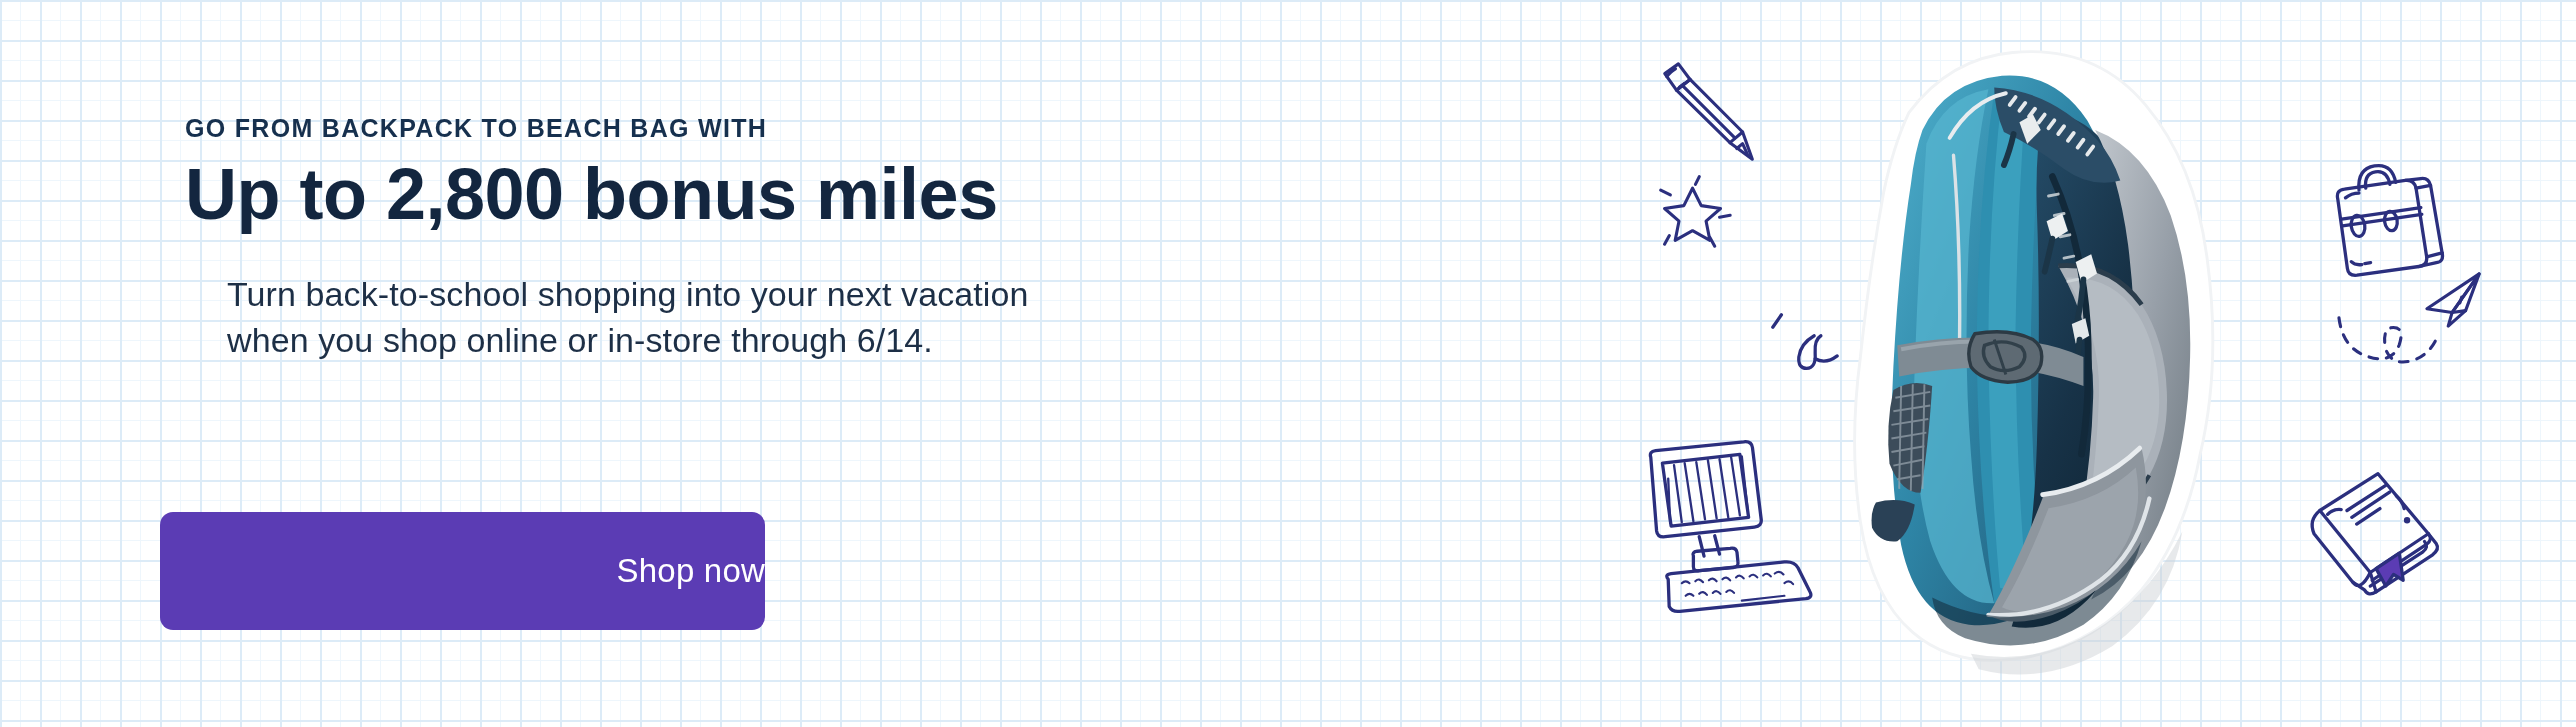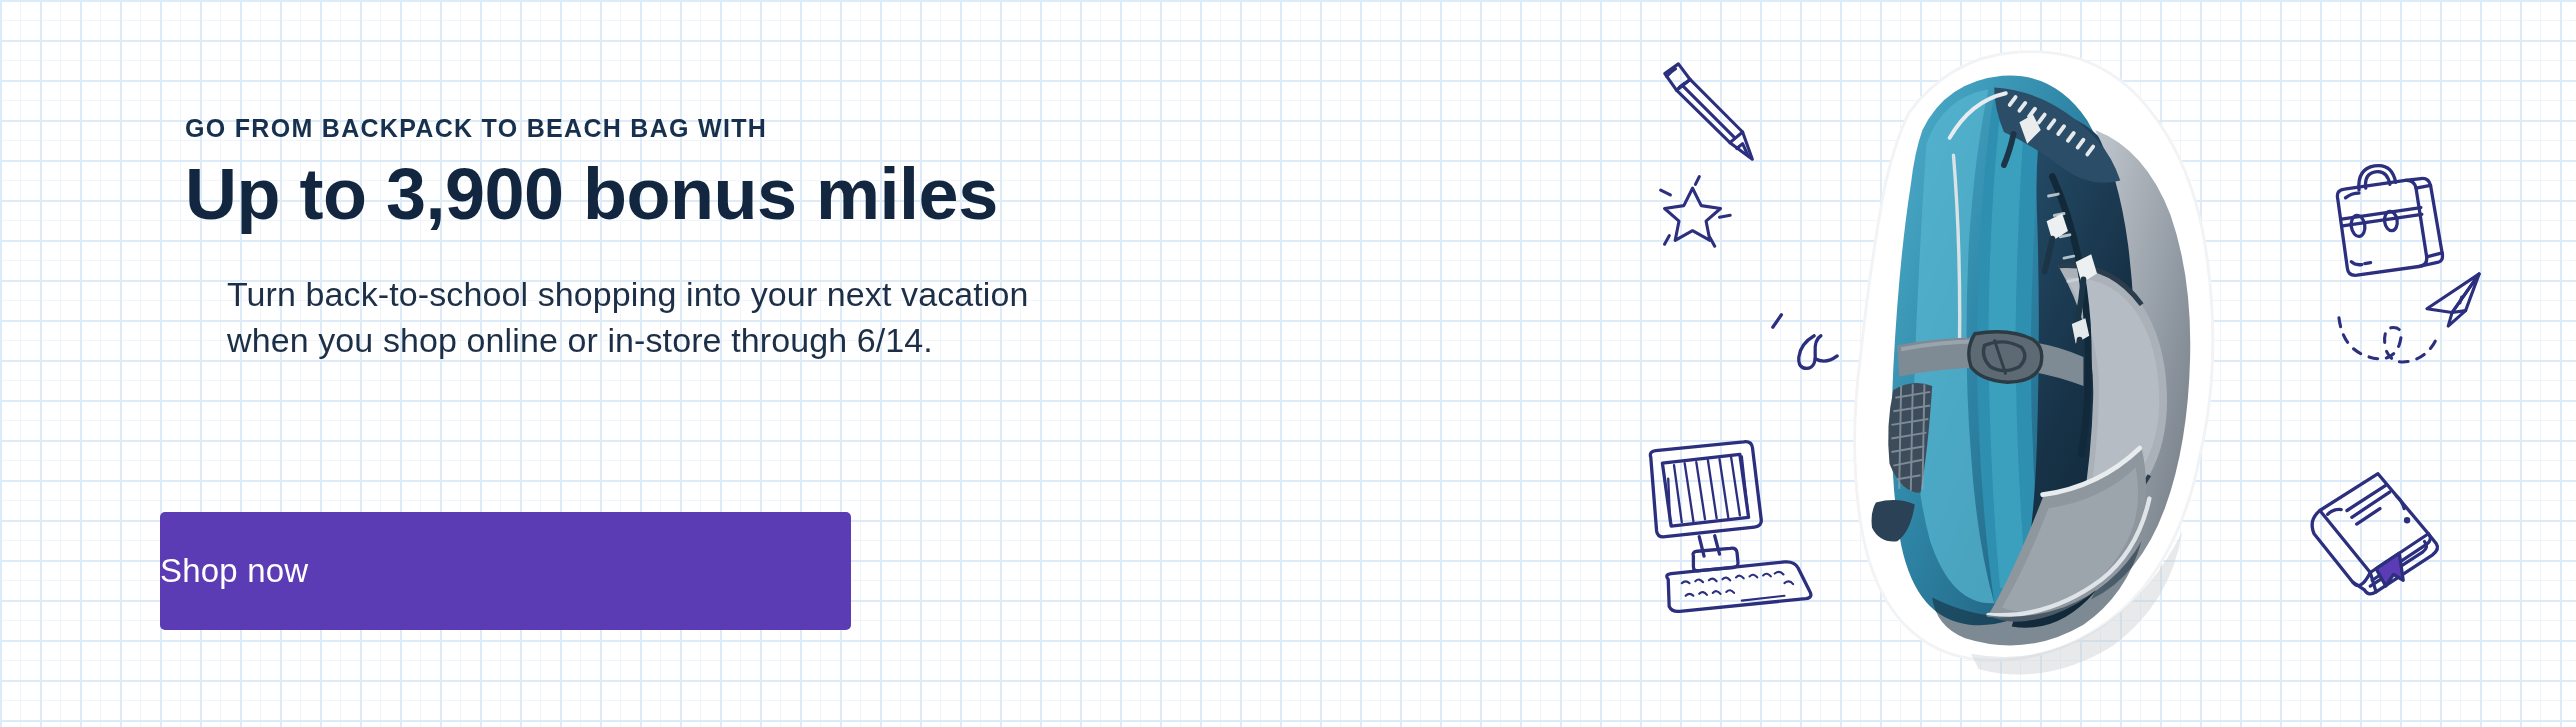--- a/index.html
+++ b/index.html
@@ -74,32 +74,32 @@
     letter-spacing: 0.1px;
   }
 
   .subcopy .line { display: block; white-space: nowrap; padding-left: 42px; }
 
   .cta {
     display: block;
     position: absolute;
     left: 160px;
     top: 512px;
-    width: 691px;
+    width: 605px;
     height: 118px;
     background: #5b3cb4;
     border: none;
-    border-radius: 5px;
+    border-radius: 13px;
     color: #ffffff;
     font-family: "Liberation Sans", sans-serif;
     font-size: 33px;
     font-weight: 400;
     letter-spacing: 0.2px;
     cursor: pointer;
-    text-align: left;
+    text-align: right;
     line-height: 118px;
   }
 
   
   .art {
     position: absolute;
     left: 1610px;
     top: 0;
     width: 966px;
     height: 727px;
@@ -120,21 +120,21 @@
   }
 </style>
 </head>
 <body>
 
 <div class="banner">
 
   <div class="copy">
     <div class="eyebrow">GO FROM BACKPACK TO BEACH BAG WITH</div>
 
-    <div class="headline">Up to 3,900 bonus miles</div>
+    <div class="headline">Up to 2,800 bonus miles</div>
 
     <div class="subcopy">
       <span class="line">Turn back-to-school shopping into your next vacation</span>
       <span class="line">when you shop online or in-store through 6/14.</span>
     </div>
   </div>
 
   <button class="cta">Shop now</button>
 
   <div class="art">

